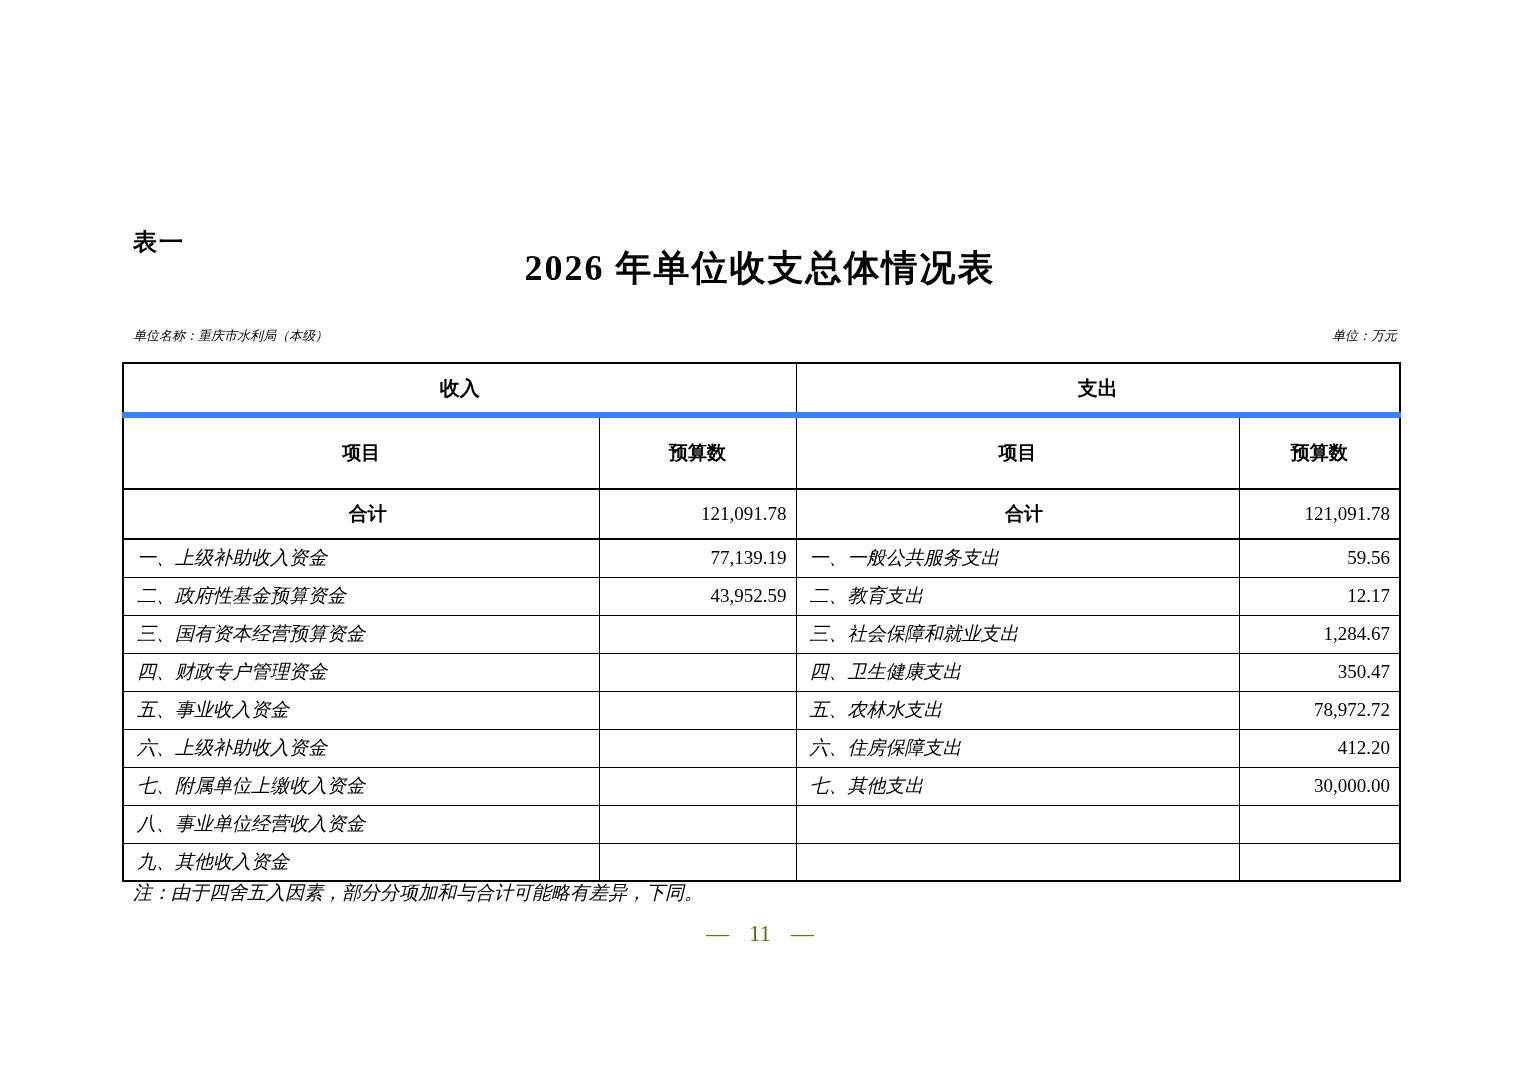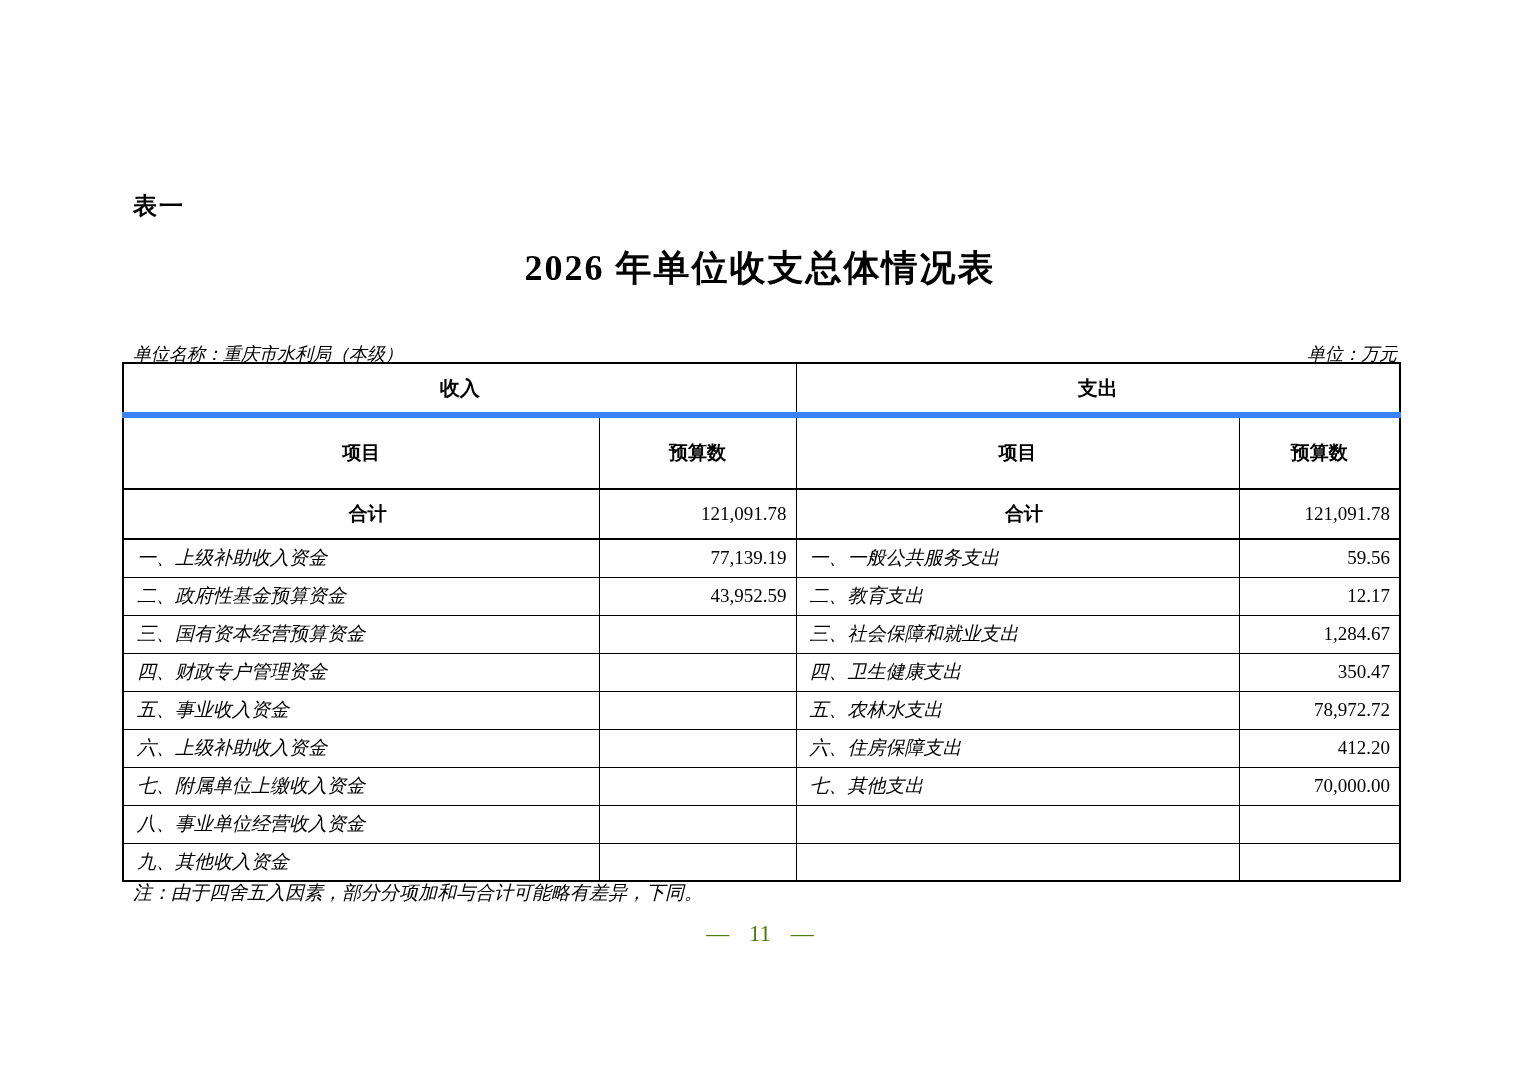--- a/index.html
+++ b/index.html
@@ -5,21 +5,21 @@
   * { margin: 0; padding: 0; box-sizing: border-box; }
   html, body { background: #fff; }
   body {
     position: relative;
     width: 1520px;
     height: 1074px;
     font-family: "Liberation Serif", serif;
     color: #000;
     overflow: hidden;
   }
-  .hei { font-family: Liberation Sans, sans-serif; }
+  .hei { font-family: Liberation Sans, sans-serif; margin-top: 36px; }
   .kai { font-family: "Liberation Serif", serif; font-style: italic; }
   .num { font-family: "Liberation Serif", serif; }
 
   .table-label {
     position: absolute;
     left: 133px; top: 190px;
     font-size: 24px;
     font-weight: bold;
     letter-spacing: 2px;
   }
@@ -27,26 +27,26 @@
     position: absolute;
     left: 0; top: 244px;
     width: 100%;
     text-align: center;
     font-size: 36px;
     font-weight: bold;
     letter-spacing: 2px;
   }
   .meta-row {
     position: absolute;
-    left: 122px; top: 342px;
+    left: 122px; top: 327px;
     width: 1277px;
     display: flex;
     justify-content: space-between;
     align-items: flex-end;
-    font-size: 18px;
+    font-size: 13px;
   }
   .meta-row .unit-name { margin-left: 11px; }
   .meta-row .unit-label { margin-right: 2px; }
 
   table.budget {
     position: absolute;
     left: 122px; top: 362px;
     width: 1277px;
     border-collapse: collapse;
     table-layout: fixed;
@@ -165,21 +165,21 @@
     <tr class="data-row">
       <td class="item kai">六、上级补助收入资金</td>
       <td class="val num"></td>
       <td class="item kai">六、住房保障支出</td>
       <td class="val num">412.20</td>
     </tr>
     <tr class="data-row">
       <td class="item kai">七、附属单位上缴收入资金</td>
       <td class="val num"></td>
       <td class="item kai">七、其他支出</td>
-      <td class="val num">70,000.00</td>
+      <td class="val num">30,000.00</td>
     </tr>
     <tr class="data-row">
       <td class="item kai">八、事业单位经营收入资金</td>
       <td class="val num"></td>
       <td class="item kai"></td>
       <td class="val num"></td>
     </tr>
     <tr class="data-row">
       <td class="item kai">九、其他收入资金</td>
       <td class="val num"></td>

